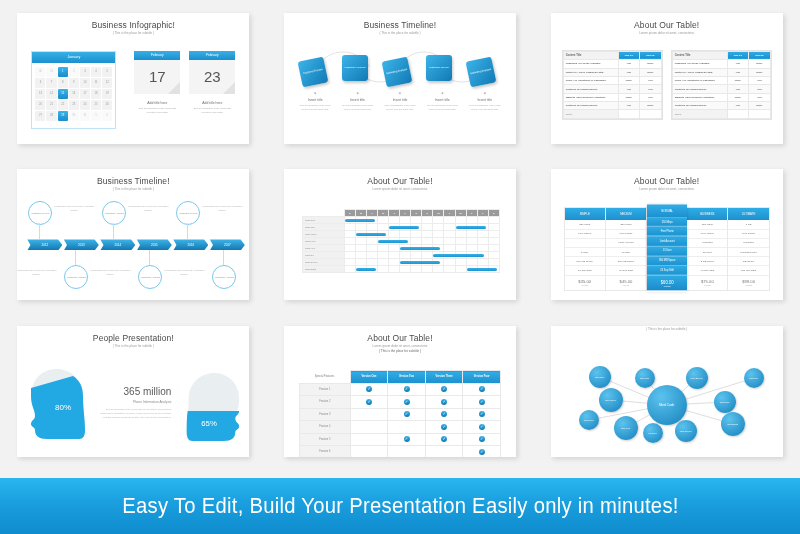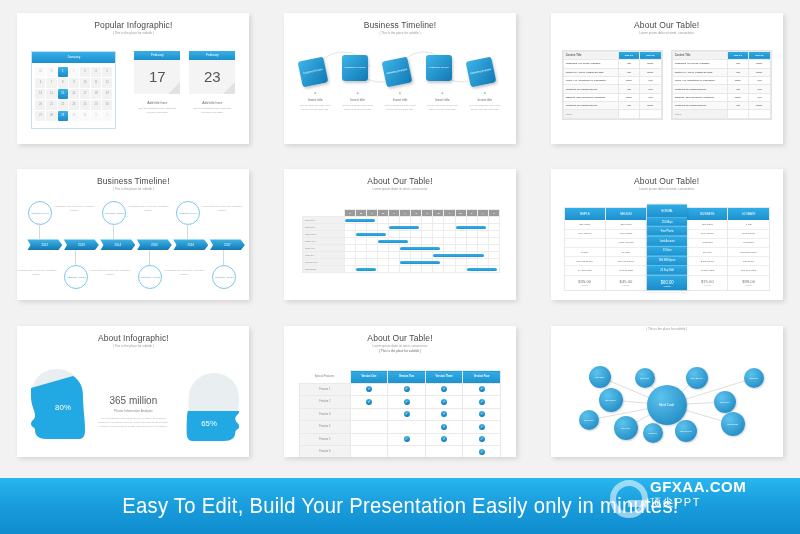--- a/index.html
+++ b/index.html
@@ -124,21 +124,21 @@
     border-bottom:1px solid #eee;}
   .pcol.hi .pr{background:linear-gradient(180deg,#2dabe4,#1e93d0);color:#fff;border-bottom:1px solid rgba(255,255,255,.25);}
   .pf{height:14px;display:flex;flex-direction:column;align-items:center;justify-content:center;}
   .pf .amt{font-size:4.2px;color:#7a7a7a;}
   .pf .per{font-size:2.2px;color:#b0b0b0;}
   .pcol.hi .pf{background:linear-gradient(180deg,#2dabe4,#1b8bc9);}
   .pcol.hi .pf .amt,.pcol.hi .pf .per{color:#fff;}
 
   
   .head-sil{position:absolute;}
-  .mid-num{position:absolute;left:78px;top:69px;width:76px;text-align:center;}
+  .mid-num{position:absolute;left:78px;top:60px;width:76px;text-align:right;}
   .mid-num .big{font-size:10px;color:#5b5b5b;font-weight:300;}
   .mid-num .cap{font-size:3.2px;color:#8d8d8d;margin-top:3px;}
   .mid-num .par{font-size:2.4px;color:#b3b3b3;margin-top:4px;line-height:1.6;}
 
   
   .ft{position:absolute;left:15px;top:44px;width:202px;}
   .ft table{width:100%;border-collapse:collapse;table-layout:fixed;}
   .ft th,.ft td{border:1px solid #e9e9e9;font-size:2.6px;height:9.5px;}
   .ft th.sf{background:#fff;color:#7d7d7d;border:none;font-weight:normal;width:24%;}
   .ft th.vh{background:linear-gradient(180deg,#2fadE6,#1d90ce);color:#fff;}
@@ -171,21 +171,21 @@
   .wm-t1{position:absolute;left:46px;top:2px;color:#fff;font-size:15px;font-weight:bold;letter-spacing:.5px;}
   .wm-t2{position:absolute;left:46px;top:19px;color:#fff;font-size:11px;letter-spacing:1.5px;}
 </style>
 </head>
 <body>
 
 <div class="grid">
 
   <div class="cell">
     <div class="slide">
-      <div class="s-title">Popular Infographic!</div>
+      <div class="s-title">Business Infographic!</div>
       <div class="s-sub">( This is the place for subtitle )</div>
 
       <div class="cal-wrap">
         <div class="cal-head">January</div>
         <div class="cal-body" id="cal-body">
             <div class="cal-d off">30</div>
             <div class="cal-d off">31</div>
             <div class="cal-d sel">1</div>
             <div class="cal-d off">2</div>
             <div class="cal-d">3</div>
@@ -675,21 +675,21 @@
               <div class="amt">$99.00</div>
               <div class="per">/month</div>
             </div>
           </div>
         </div>
     </div>
   </div>
 
   <div class="cell">
     <div class="slide">
-      <div class="s-title">About Infographic!</div>
+      <div class="s-title">People Presentation!</div>
       <div class="s-sub">( This is the place for subtitle )</div>
 
       <svg class="head-sil" style="left:8px;top:40px;" width="72" height="76" viewBox="0 0 72 76">
         <g transform="scale(-1,1) translate(-72,0)">
           <path d="M14,30 C14,12 28,3 40,3 C55,3 66,14 66,30 C66,40 62,44 62,50
                    C62,54 66,54 66,58 C66,61 62,61 62,64 C62,70 58,73 50,73
                    L18,73 C14,73 12,70 12,64 C12,52 14,44 14,30 Z" fill="#e9eef1"></path>
           <path d="M14,30 C14,20 18,14 24,10 L66,22 C66,25 66,28 66,30 C66,40 62,44 62,50
                    C62,54 66,54 66,58 C66,61 62,61 62,64 C62,70 58,73 50,73
                    L18,73 C14,73 12,70 12,64 C12,52 14,44 14,30 Z" fill="#22a8e2"></path>
@@ -807,18 +807,13 @@
           <div class="node" style="left: 92px; top: 63px; width: 20px; height: 20px;">Idea Six</div>
           <div class="node" style="left: 124px; top: 60px; width: 22px; height: 22px;">Idea Seven</div>
         </div>
     </div>
   </div>
 
 </div>
 
 <div class="banner">
   <div class="banner-txt">Easy To Edit, Build Your Presentation Easily only in minutes!</div>
-  <div class="wm">
-    <div class="wm-g"></div>
-    <div class="wm-t1">GFXAA.COM</div>
-    <div class="wm-t2">顶尖PPT</div>
-  </div>
 </div>
 
 </body></html>

